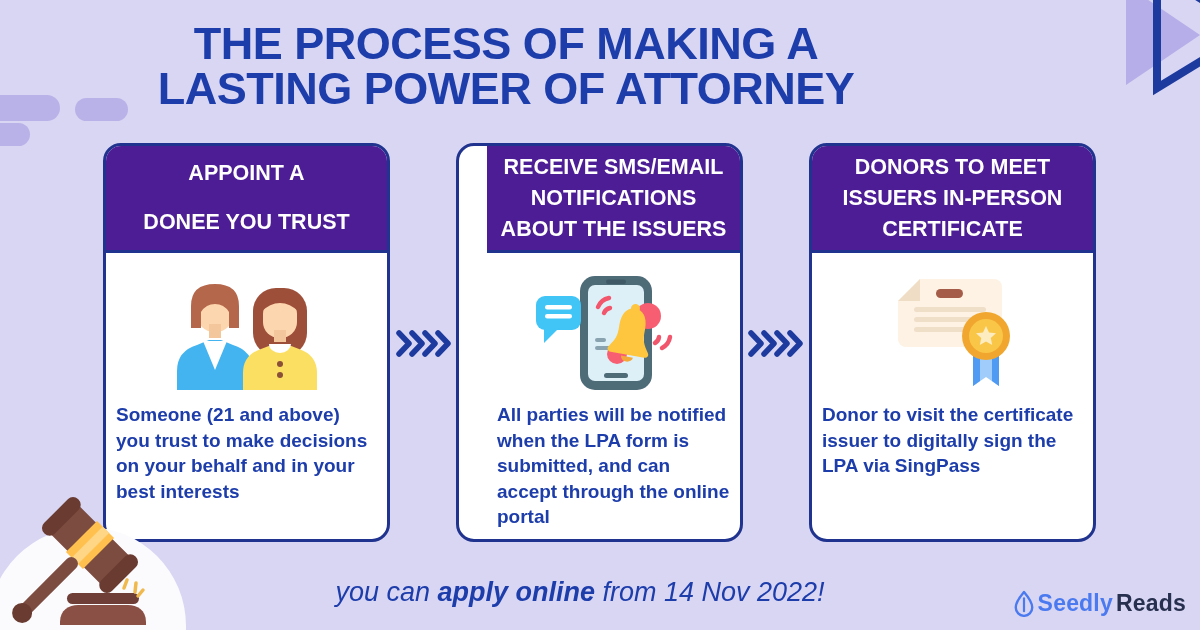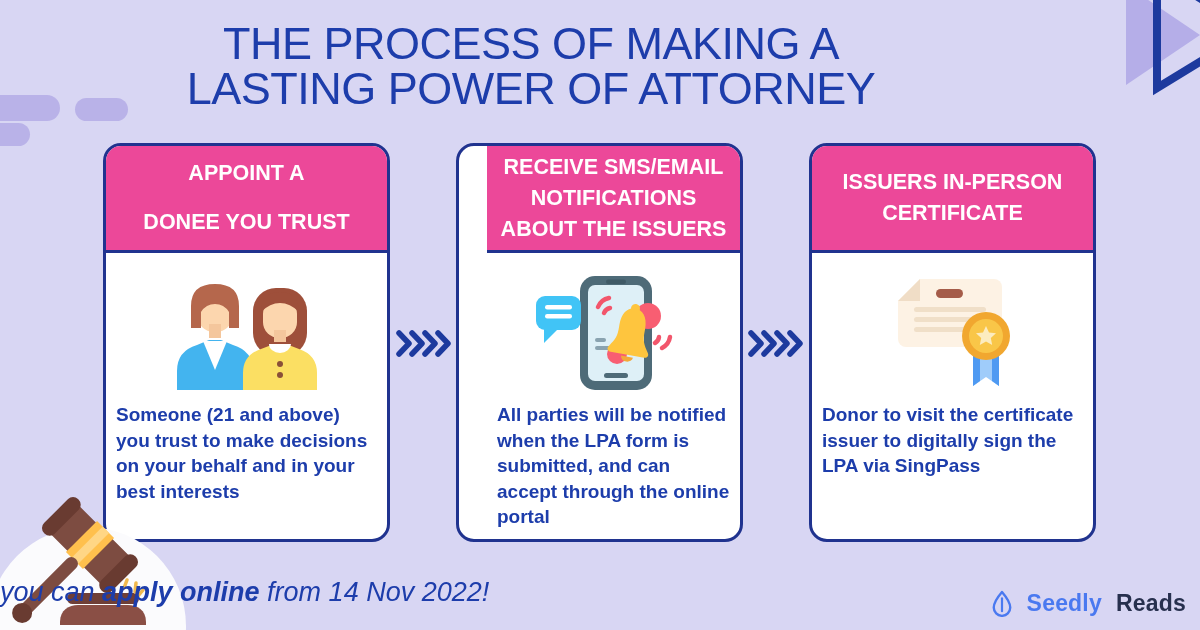--- a/index.html
+++ b/index.html
@@ -9,51 +9,51 @@
     font-family:"Liberation Sans", sans-serif;
   }
   
   .pill{position:absolute; background:#b9b2e8; border-radius:14px;}
   .pill1{left:-16px; top:95px; width:76px; height:26px;}
   .pill2{left:75px; top:98px; width:53px; height:23px; border-radius:12px;}
   .pill3{left:-16px; top:123px; width:46px; height:23px; border-radius:12px;}
   
   .title{
     position:absolute; left:0; top:21px; width:1012px; text-align:center;
-    color:#1d3dab; font-size:45px; line-height:45px; font-weight:400; letter-spacing:-0.5px;margin-left:25px;
+    color:#1d3dab; font-size:45px; line-height:45px; font-weight:700; letter-spacing:-0.5px;
   }
   
   .card{
     position:absolute; top:143px; width:287px; height:399px; box-sizing:border-box;
     background:#ffffff; border:3px solid #20338f; border-radius:18px; overflow:hidden;
   }
   .card.c1{left:103px;} .card.c2{left:456px;padding-left:28px;} .card.c3{left:809px;}
   .card-header{
-    height:107px; box-sizing:border-box; background:#ec4899; border-bottom:3px solid #20338f;
+    height:107px; box-sizing:border-box; background:#4c1d95; border-bottom:3px solid #20338f;
     display:flex; flex-direction:column; justify-content:center; align-items:center;
     color:#ffffff; font-weight:bold; font-size:21.5px; text-align:center;
   }
   .card-header .hl{line-height:31px;}
   .card.c1 .card-header .hl{line-height:49px;}
   .icon-box{height:132px; margin-top:15px; display:flex; align-items:center; justify-content:center;}
   .body-text{
     padding:2px 10px 0 10px; text-align:left; color:#1d3dab;
     font-size:19px; line-height:25.5px; font-weight:600;
   }
   
   .arrows{position:absolute; top:330px;}
   .arrows.a1{left:396px;} .arrows.a2{left:748px;}
   
   .footer-text{
-    position:absolute; left:0; top:577px; width:1160px; 
+    position:absolute; left:0; top:577px; width:1160px; text-align:center;
     color:#1d3dab; font-size:27px; font-style:italic; font-weight:500;
   }
   .footer-text b{font-weight:800;}
   
-  .logo{position:absolute; right:14px; bottom:13px; display:flex; align-items:center; gap:14px;}
+  .logo{position:absolute; right:14px; bottom:13px; display:flex; align-items:center; gap:3px;}
   .logo .seedly{color:#4a79f0; font-size:23px; font-weight:700; letter-spacing:0.2px;}
   .logo .reads{color:#27304e; font-size:23px; font-weight:800; letter-spacing:0.2px;}
   
   .white-circle{
     position:absolute; left:-12px; top:527px; width:198px; height:198px;
     border-radius:50%; background:#fbfbfd;
   }
   .gavel-wrap{position:absolute; left:5px; top:495px;}
   .triangles{position:absolute; left:1120px; top:0; overflow:visible;}
 </style>
@@ -155,20 +155,21 @@
     <g fill="none" stroke="#1d3a9e" stroke-width="5.5" stroke-linecap="round" stroke-linejoin="round">
       <path d="M3,3 L13,13.5 L3,24"></path>
       <path d="M16,3 L26,13.5 L16,24"></path>
       <path d="M29,3 L39,13.5 L29,24"></path>
       <path d="M42,3 L52,13.5 L42,24"></path>
     </g>
   </svg>
 
   <div class="card c3">
     <div class="card-header">
+      <div class="hl">DONORS TO MEET</div>
       <div class="hl">ISSUERS IN-PERSON</div>
       <div class="hl">CERTIFICATE</div>
     </div>
     <div class="icon-box">
       <svg width="160" height="120" viewBox="0 0 160 120">
 
         <path d="M47,5 H121 a8,8 0 0 1 8,8 V65 a8,8 0 0 1 -8,8 H33 a8,8 0 0 1 -8,-8 V27 Z" fill="#fdf2e4"></path>
         <polygon points="47,5 47,27 25,27" fill="#f0ddc6"></polygon>
         <rect x="63" y="15" width="27" height="9" rx="4.5" fill="#a55c49"></rect>
         <rect x="41" y="33" width="72" height="5" rx="2.5" fill="#f0dfc8"></rect>

